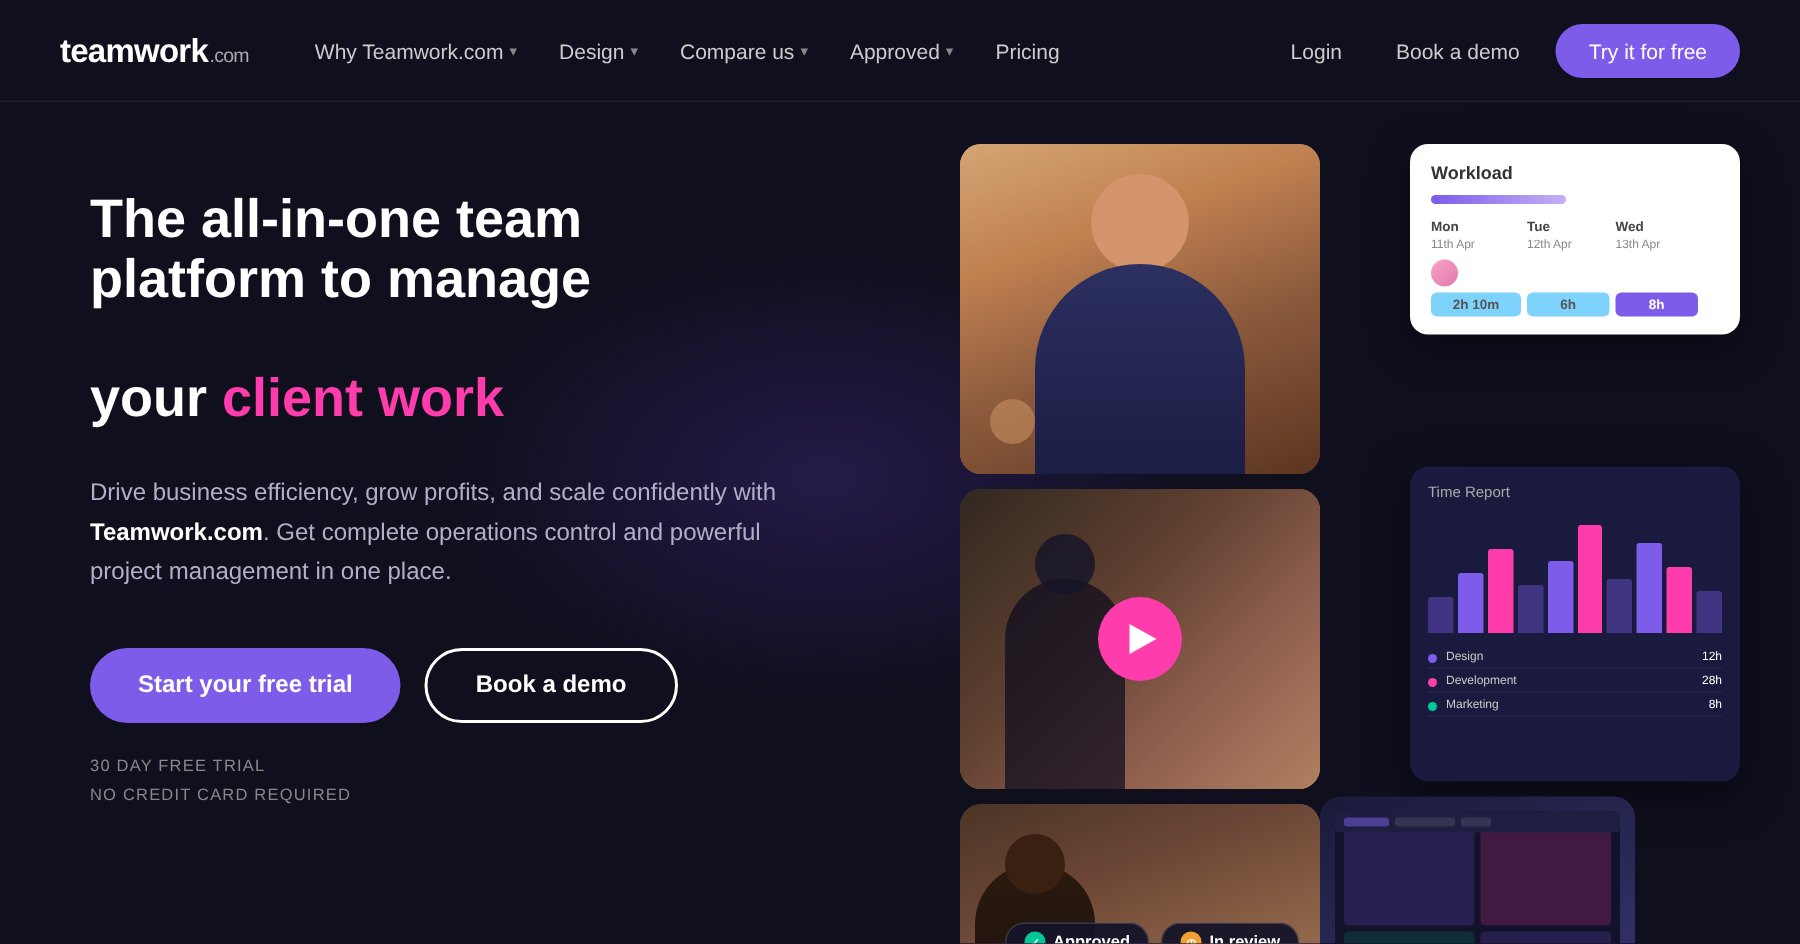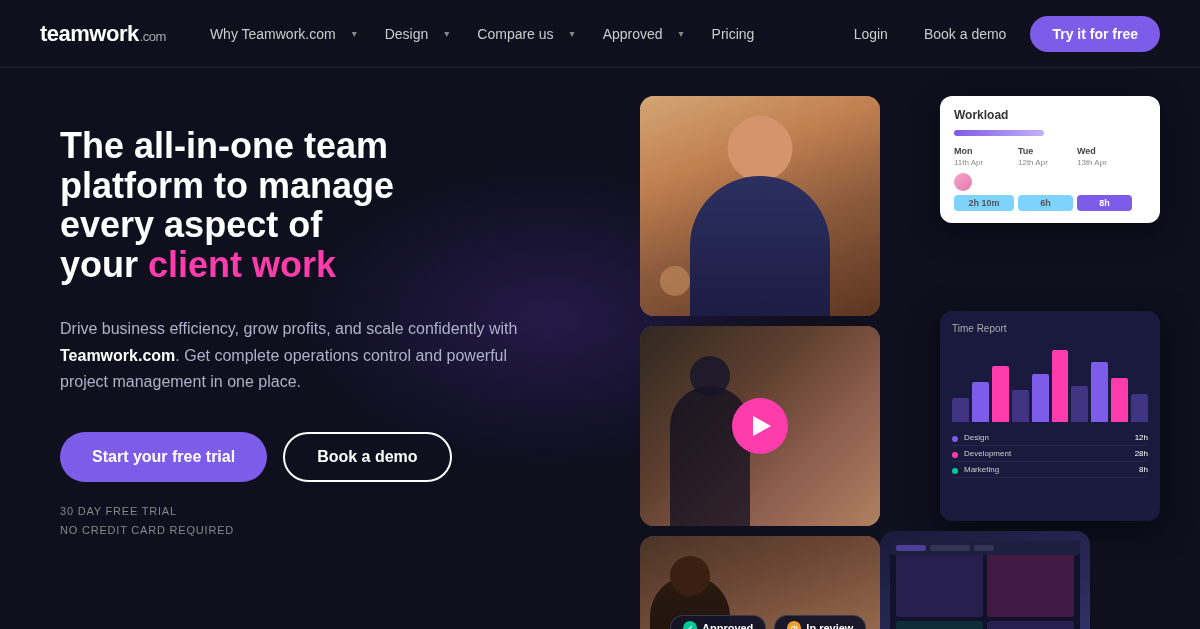--- a/index.html
+++ b/index.html
@@ -51,21 +51,21 @@
     .nav-links {
       display: flex;
       align-items: center;
       gap: 4px;
       flex: 1;
     }
 
     .nav-item {
       display: flex;
       align-items: center;
-      gap: 16px;
+      gap: 4px;
       padding: 8px 12px;
       font-size: 14px;
       color: #cccccc;
       cursor: pointer;
       border-radius: 6px;
       white-space: nowrap;
     }
 
     .nav-item .chevron {
       font-size: 10px;
@@ -92,21 +92,21 @@
       padding: 8px 12px;
     }
 
     .nav-cta {
       background: #7c5ce8;
       color: #ffffff;
       border: none;
       border-radius: 30px;
       padding: 10px 22px;
       font-size: 14px;
-      font-weight: 700;
+      font-weight: 400;
       cursor: pointer;
       white-space: nowrap;
     }
 
     
     .hero {
       display: flex;
       padding: 48px 60px 0 60px;
       height: calc(629px - 68px);
       position: relative;
@@ -557,21 +557,21 @@
     <span class="nav-book-demo">Book a demo</span>
     <button class="nav-cta">Try it for free</button>
   </div>
 </nav>
 
 <div class="hero">
   <div class="hero-left">
     <h1 class="hero-title">
       <span>The all-in-one team</span><br>
       <span>platform to manage</span><br>
-      <span>every aspect of</span><br>
+      <br>
       <span>your </span><span class="highlight">client work</span>
     </h1>
 
     <p class="hero-description">
       <span>Drive business efficiency, grow profits, and scale confidently with </span><strong>Teamwork.com</strong><span>. Get complete operations control and powerful project management in one place.</span>
     </p>
 
     <div class="hero-buttons">
       <button class="btn-primary">Start your free trial</button>
       <button class="btn-secondary">Book a demo</button>

